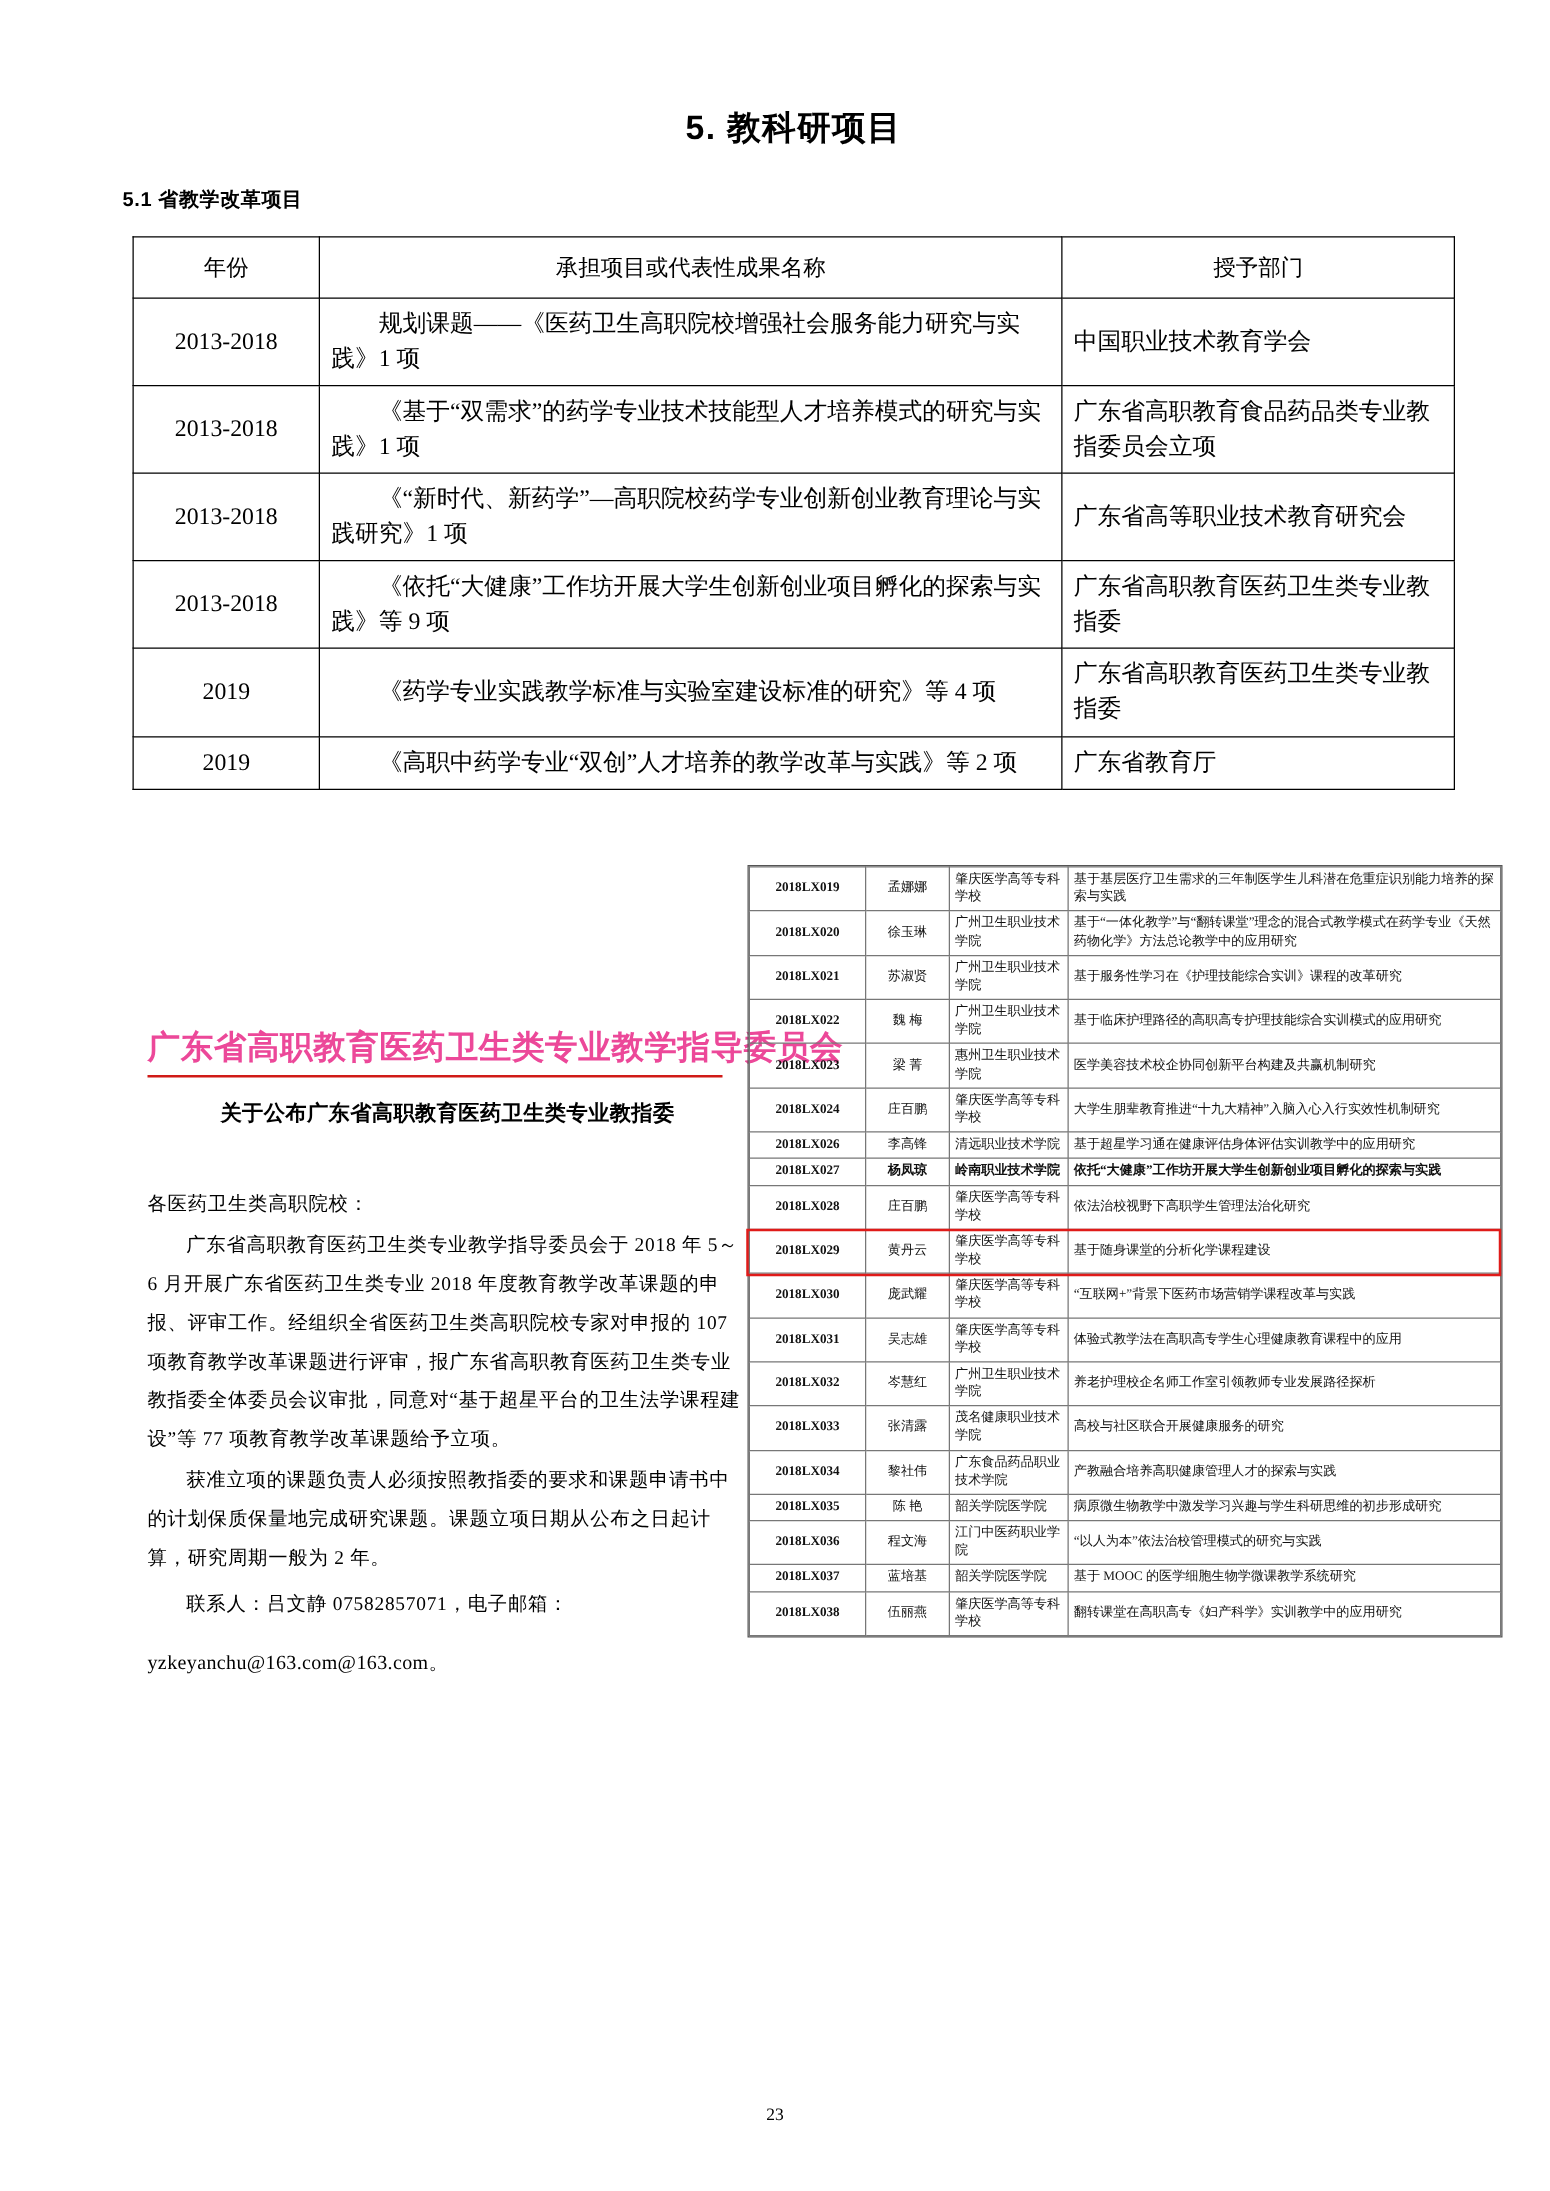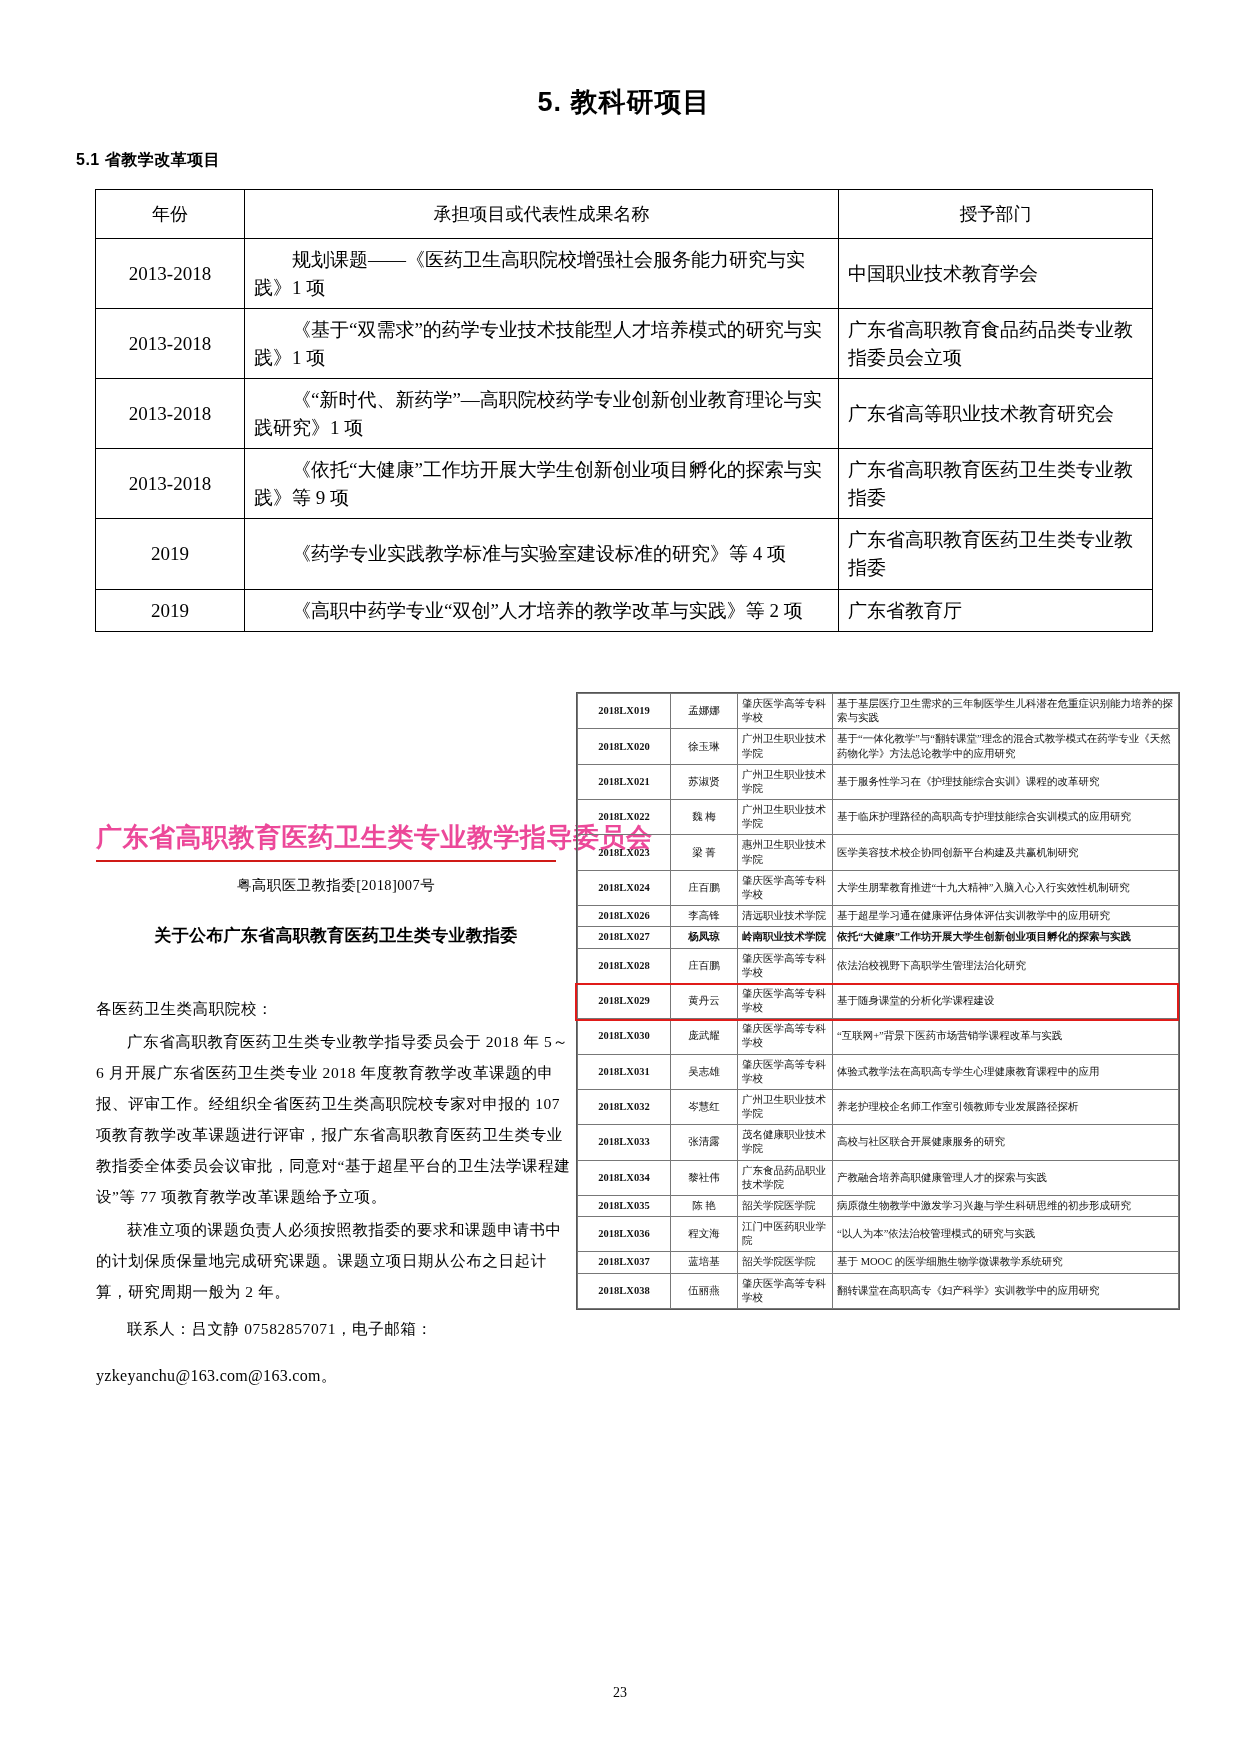--- a/index.html
+++ b/index.html
@@ -12,21 +12,21 @@
     height: 1753px;
     position: relative;
     font-family: "Liberation Serif", "DejaVu Serif", serif;
     color: #000;
   }
   .page {
     position: relative;
     width: 1240px;
     height: 1753px;
     box-sizing: border-box;
-    padding: 70px 68px 40px 76px;
+    padding: 70px 68px 40px 98px;
   }
   h1.doc-title {
     font-family: "Liberation Sans", sans-serif;
     font-size: 27px;
     font-weight: bold;
     text-align: center;
     margin: 14px 0 30px 0;
     letter-spacing: 1px;
   }
   h2.sec-title {
@@ -220,21 +220,20 @@
         <td class="col-dept">广东省教育厅</td>
       </tr>
     </tbody>
   </table>
 
   <div class="scan-area">
 
     <div class="notice">
       <div class="notice-banner">广东省高职教育医药卫生类专业教学指导委员会</div>
       <div class="notice-rule"></div>
-      <div class="notice-no">粤高职医卫教指委[2018]007号</div>
       <div class="notice-head">
         <div>关于公布广东省高职教育医药卫生类专业教指委</div>
       </div>
       <p class="notice-p">各医药卫生类高职院校：</p>
       <p class="notice-p indent">广东省高职教育医药卫生类专业教学指导委员会于 2018 年 5～6 月开展广东省医药卫生类专业 2018 年度教育教学改革课题的申报、评审工作。经组织全省医药卫生类高职院校专家对申报的 107 项教育教学改革课题进行评审，报广东省高职教育医药卫生类专业教指委全体委员会议审批，同意对“基于超星平台的卫生法学课程建设”等 77 项教育教学改革课题给予立项。</p>
       <p class="notice-p indent">获准立项的课题负责人必须按照教指委的要求和课题申请书中的计划保质保量地完成研究课题。课题立项日期从公布之日起计算，研究周期一般为 2 年。</p>
       <p class="notice-contact">联系人：吕文静 07582857071，电子邮箱：</p>
       <p class="notice-mail">yzkeyanchu@163.com@163.com。</p>
     </div>
 

